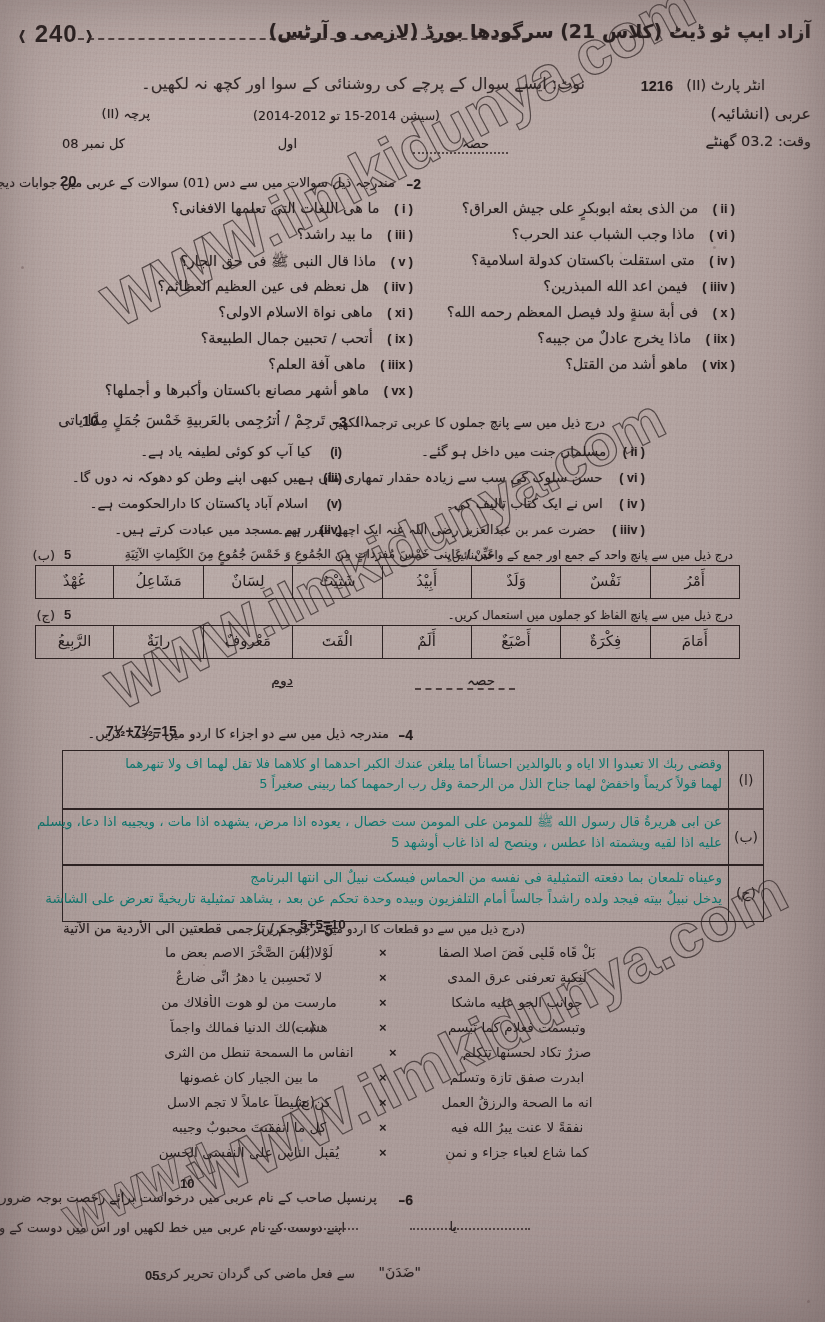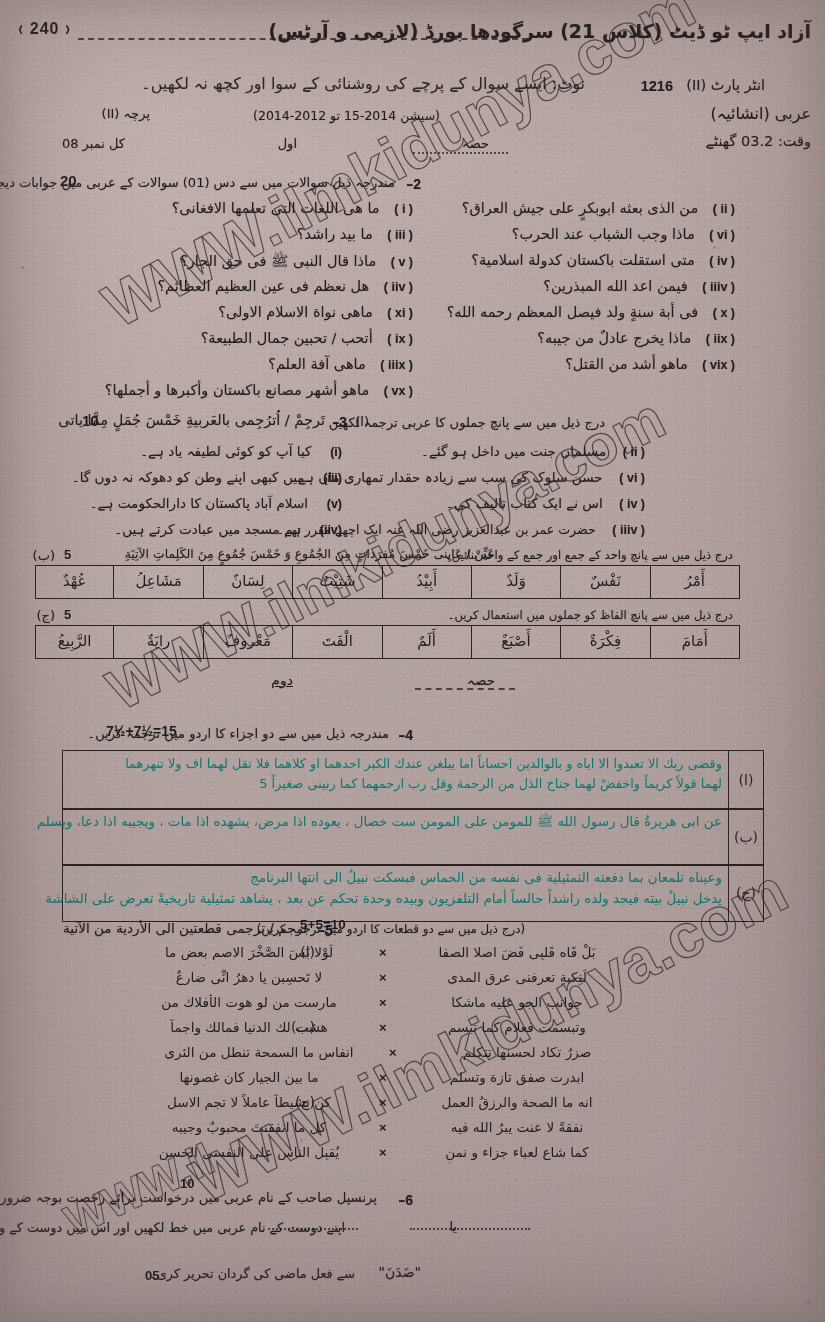--- a/index.html
+++ b/index.html
@@ -48,21 +48,21 @@
   .dashrule{
     position:absolute;height:0;border-top:2px dashed #3a2d2d;opacity:.85;
   }
   .dotrule{
     position:absolute;height:0;border-top:2px dotted #3a2d2d;opacity:.8;
   }
 
   
   #pagenum{
     position:absolute;left:18px;top:20px;
-    font-family:"Liberation Sans", sans-serif;font-weight:bold;font-size:16px;
+    font-family:"Liberation Sans", sans-serif;font-weight:bold;font-size:24px;
     color:#241c1c;letter-spacing:1px;
   }
   #pagenum .dia{display:inline-block;transform:scale(.9,1.35);}
 
   
   .hdr-title{font-size:21px;font-weight:bold;}
   .hdr-line{font-size:14.5px;}
   .hdr-small{font-size:13px;}
 
   
@@ -352,20 +352,21 @@
     <div class="ptext">
       <div>وقضى ربك الا تعبدوا الا اياه و بالوالدين احساناً اما يبلغن عندك الكبر احدهما او كلاهما فلا تقل لهما اف ولا تنهرهما</div>
       <div>لهما قولاً كريماً واخفضْ لهما جناح الذل من الرحمة وقل رب ارحمهما كما ربينى صغيراً 5</div>
     </div>
   </div>
 
   <div class="pbox" style="left:62px;top:808px;width:700px;height:56px;">
     <div class="plabel">(ب)</div>
     <div class="ptext">
       <div>عن ابى هريرةُ قال رسول الله ﷺ للمومن على المومن ست خصال ، يعوده اذا مرض، يشهده اذا مات ، ويجيبه اذا دعا، ويسلم</div>
+      <div>عليه اذا لقيه ويشمته اذا عطس ، وينصح له اذا غاب أوشهد 5</div>
     </div>
   </div>
 
   <div class="pbox" style="left:62px;top:864px;width:700px;height:56px;">
     <div class="plabel">(ج)</div>
     <div class="ptext">
       <div>وعيناه تلمعان بما دفعته التمثيلية فى نفسه من الحماس فبسكت نبيلٌ الى انتها البرنامج</div>
       <div>يدخل نبيلٌ بيته فيجد ولده راشداً جالساً أمام التلفزيون وبيده وحدة تحكم عن بعد ، يشاهد تمثيلية تاريخيةً تعرض على الشاشة</div>
     </div>
   </div>

